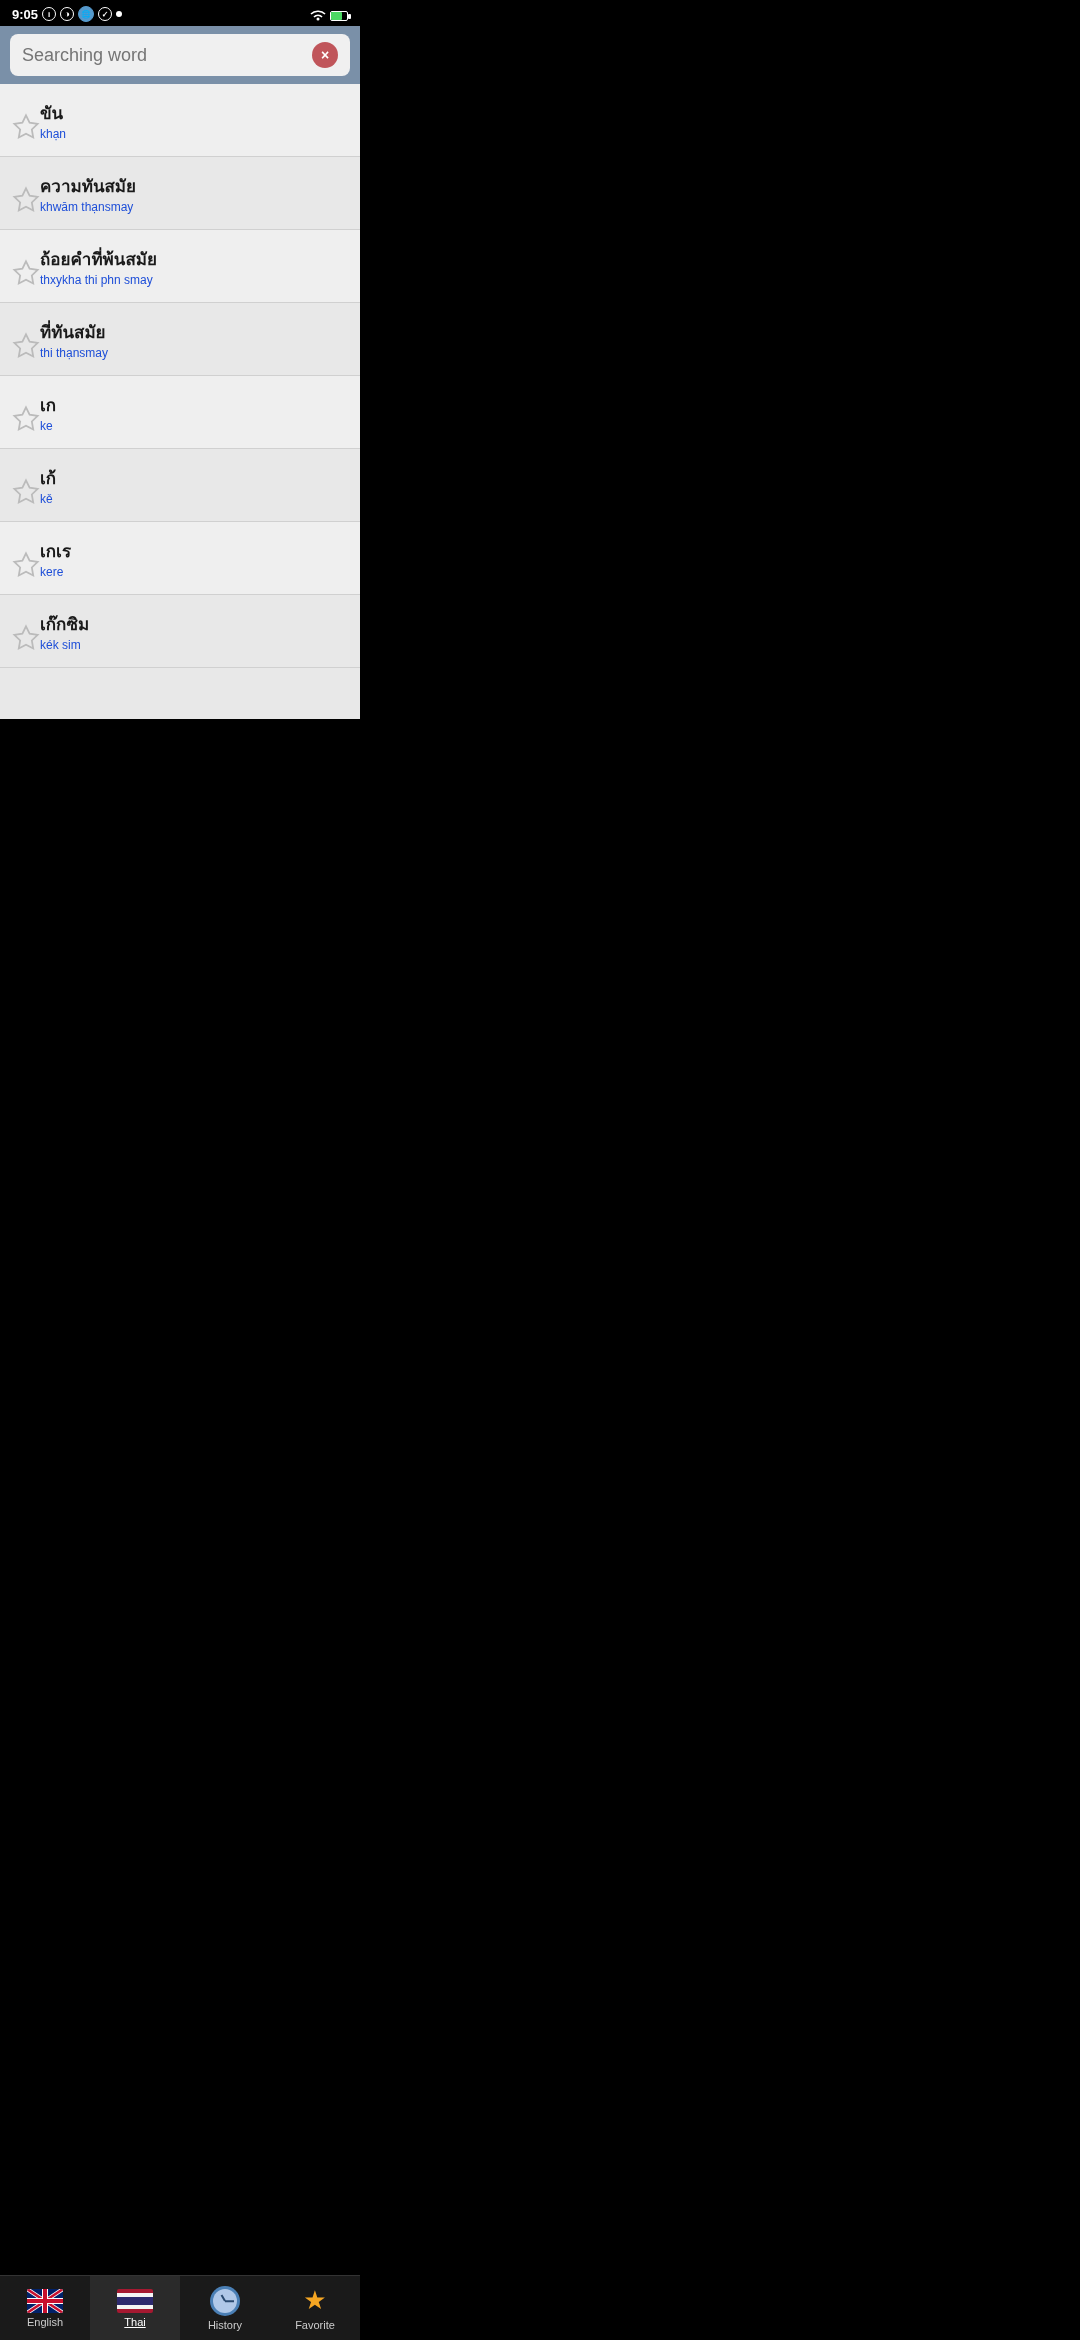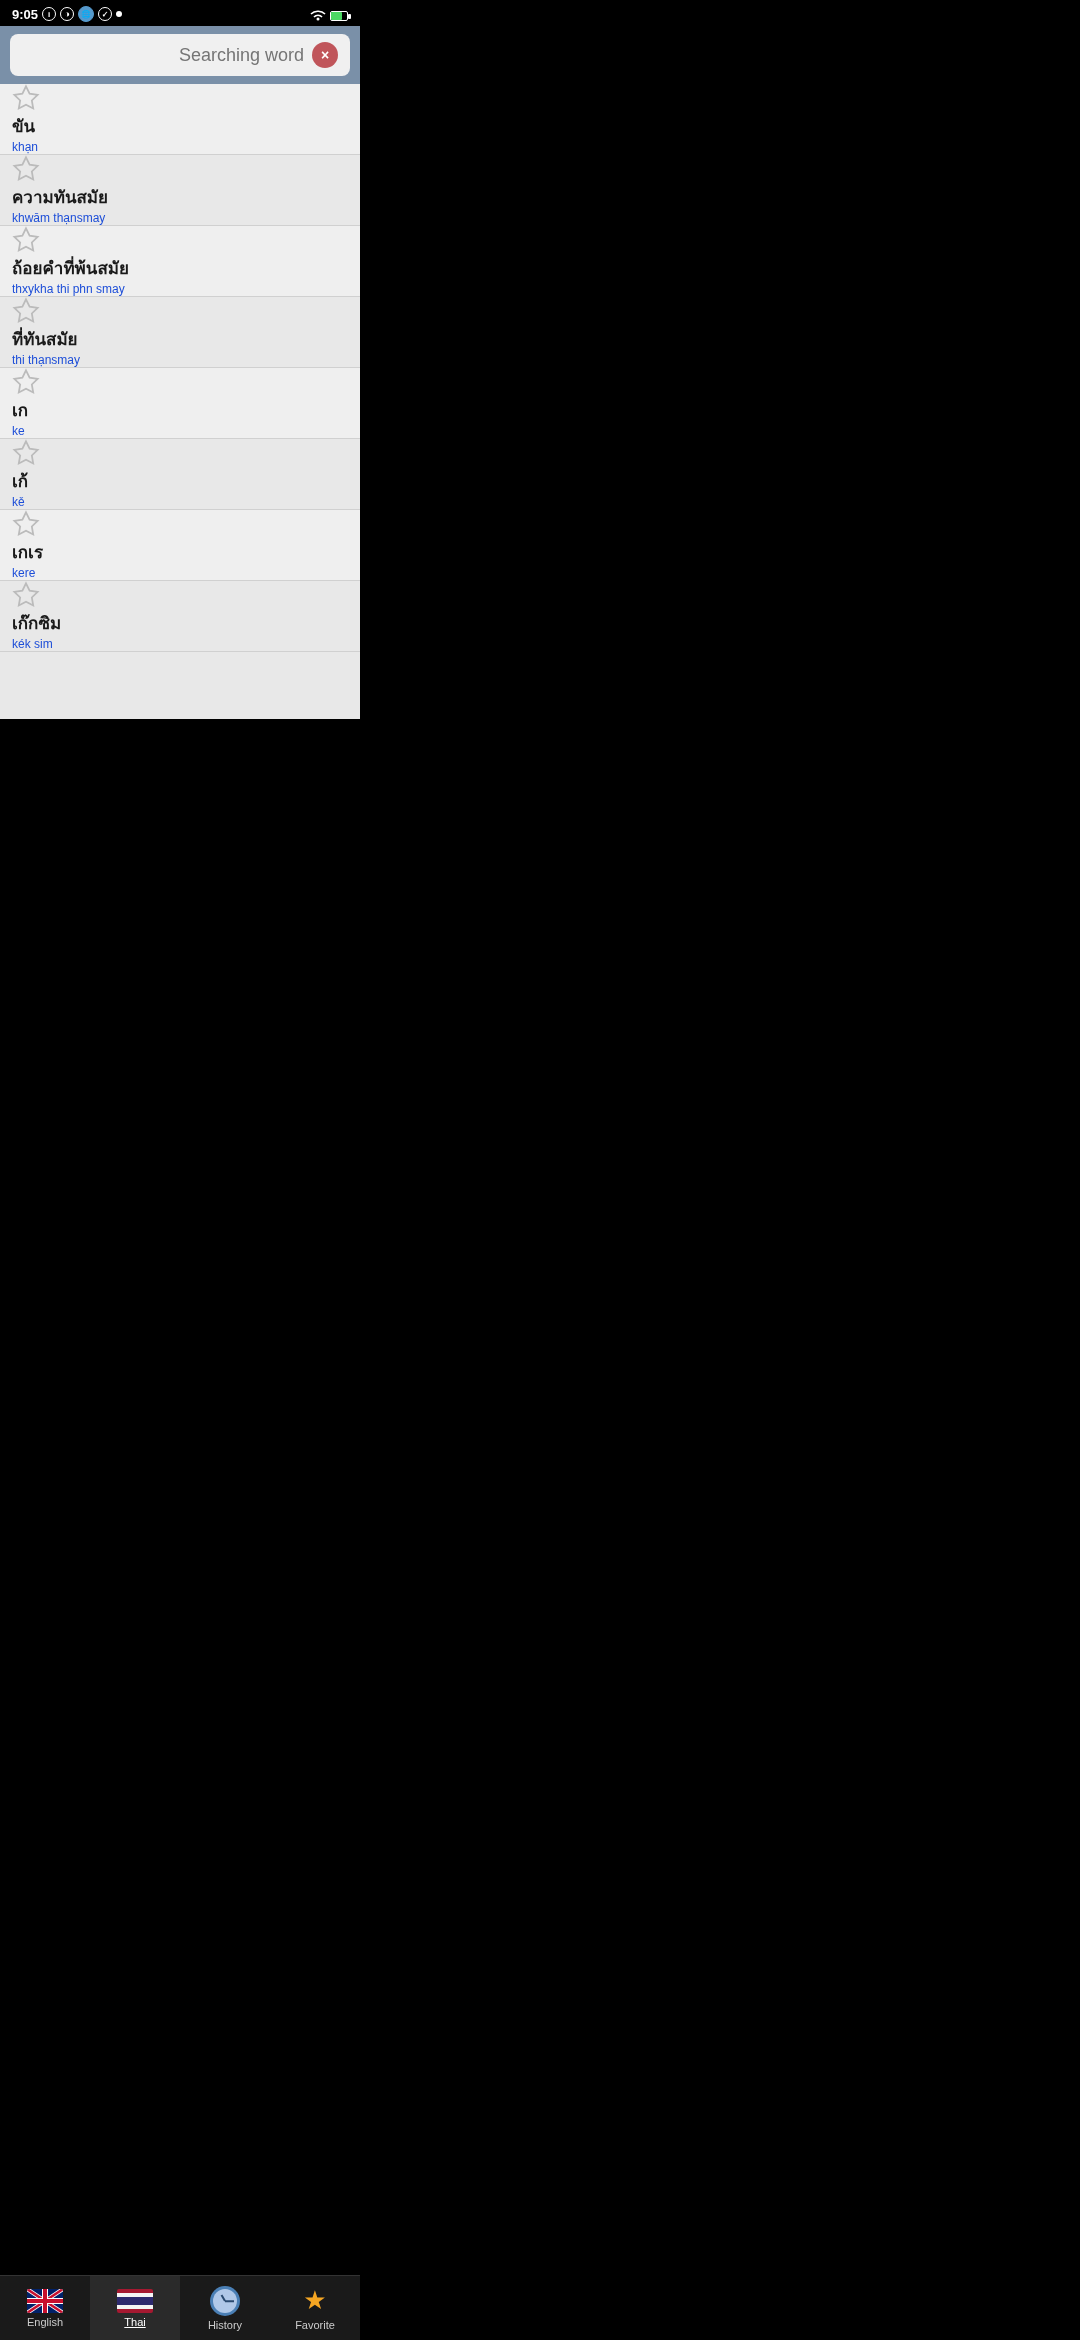--- a/index.html
+++ b/index.html
@@ -46,21 +46,20 @@
       padding: 8px 12px;
       gap: 8px;
     }
     .search-input {
       flex: 1;
       background: transparent;
       border: none;
       outline: none;
       font-size: 18px;
       color: #999;
-      text-align: right;
     }
     .search-clear {
       width: 26px;
       height: 26px;
       border-radius: 50%;
       background: #c0555a;
       display: flex;
       align-items: center;
       justify-content: center;
       color: #fff;
@@ -71,26 +70,25 @@
     }
 
     
     .word-list {
       background: #e8e8e8;
       overflow-y: auto;
       height: calc(780px - 26px - 54px - 65px);
     }
     .word-item {
       display: flex;
-      align-items: flex-start;
-      padding: 0 12px;
+      align-items: flex-end;
+      padding: 15px 12px;
       border-bottom: 1px solid #d0d0d0;
       background: #efefef;
       cursor: pointer;
-      flex-direction: column;
     }
     .word-item:nth-child(even) {
       background: #e8e8e8;
     }
     .word-content { display: flex; flex-direction: column; }
     .word-thai { font-size: 17px; font-weight: bold; color: #1a1a1a; }
     .word-roman { font-size: 12px; color: #1d4ed8; margin-top: 1px; }
 
     
     .bottom-nav {

